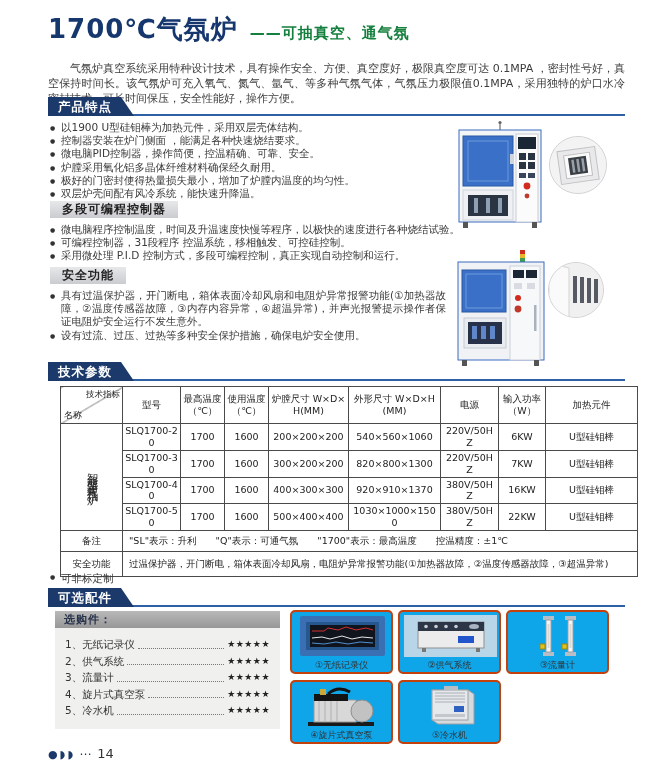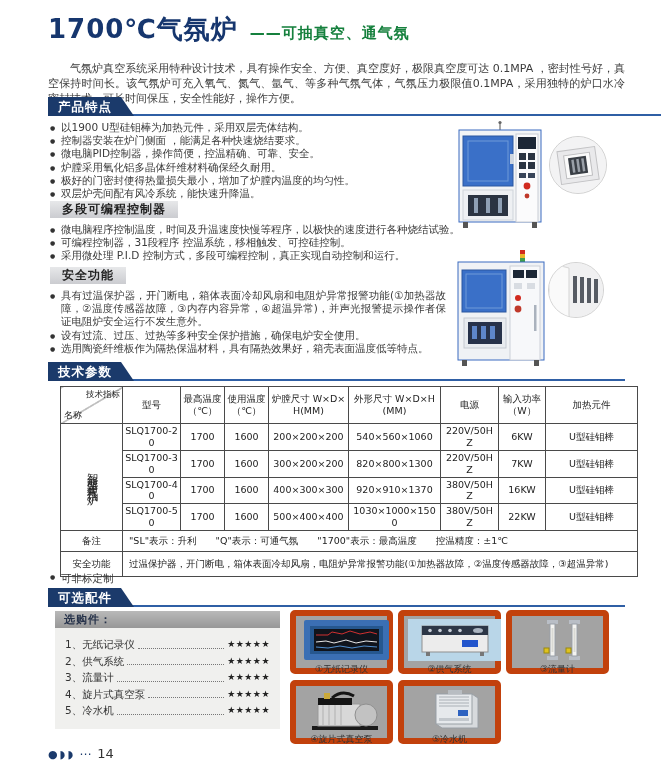--- a/index.html
+++ b/index.html
@@ -50,41 +50,41 @@
   
   .opt-box{left:55px;top:611px;width:225px;}
   .opt-bar{height:17px;line-height:17px;background:linear-gradient(180deg,#b9b9b9,#979797);
            color:#26324a;font-weight:bold;font-size:11px;padding:0 9px;letter-spacing:1px;}
   .opt-list{background:#f0f0ee;padding:8px 10px 10px;}
   .opt-item{display:flex;align-items:flex-end;font-size:10.5px;color:#333;line-height:16.5px;}
   .opt-item .leader{flex:1;border-bottom:1.5px dotted #777;margin:0 3px 4px;}
   .opt-item .stars{font-size:9px;letter-spacing:.5px;color:#222;line-height:16.5px;}
 
   
-  .acard{width:103px;height:64px;border:6px solid #c2410c;border-radius:5px;background:#a3a3a3;
+  .acard{width:103px;height:64px;border:2px solid #c2410c;border-radius:5px;background:#0ea5e9;
          box-sizing:border-box;padding:2px 2px 0;}
   .acard svg{display:block;width:97px;height:44px;}
   .acard .cap{display:block;text-align:center;font-size:9px;color:#333;line-height:15px;white-space:nowrap;}
 
   
   .footer{left:48px;top:746px;color:#1b3a6b;font-size:12px;}
   .footer .mk{font-size:11px;margin-right:2px;}
   .footer .ell{margin:0 6px 0 4px;color:#1b3a6b;}
   .footer .pg{color:#333;font-size:13px;}
 </style>
 </head>
 <body>
 
 <div class="abs title">
   <span>1700℃气氛炉</span><span class="subtitle">——可抽真空、通气氛</span>
 </div>
 
 <p class="abs intro">气氛炉真空系统采用特种设计技术，具有操作安全、方便、真空度好，极限真空度可达 0.1MPA ，密封性号好，真空保持时间长。该气氛炉可充入氧气、氮气、氩气、等多种气氛气体，气氛压力极限值0.1MPA，采用独特的炉口水冷密封技术，可长时间保压，安全性能好，操作方便。</p>
 
-<div class="abs section-head" style="top:97px;padding-left:36px;">
+<div class="abs section-head" style="top:97px;">
   <span class="flag">产品特点</span>
 </div>
 <ul class="abs blist" style="top:121px;">
   <li>以1900 U型硅钼棒为加热元件，采用双层壳体结构。</li>
   <li>控制器安装在炉门侧面 ，能满足各种快速烧结要求。</li>
   <li>微电脑PID控制器，操作简便，控温精确、可靠、安全。</li>
   <li>炉膛采用氧化铝多晶体纤维材料确保经久耐用。</li>
   <li>极好的门密封使得热量损失最小，增加了炉膛内温度的均匀性。</li>
   <li>双层炉壳间配有风冷系统，能快速升降温。</li>
 </ul>
@@ -132,21 +132,20 @@
 <ul class="abs blist" style="top:223px;width:420px;">
   <li>微电脑程序控制温度，时间及升温速度快慢等程序，以极快的速度进行各种烧结试验。</li>
   <li>可编程控制器，31段程序 控温系统，移相触发、可控硅控制。</li>
   <li>采用微处理 P.I.D 控制方式，多段可编程控制，真正实现自动控制和运行。</li>
 </ul>
 
 <div class="abs sub-head" style="top:267px;">安全功能</div>
 <ul class="abs blist" style="top:289px;width:396px;">
   <li>具有过温保护器，开门断电，箱体表面冷却风扇和电阻炉异常报警功能(①加热器故障，②温度传感器故障，③内存内容异常，④超温异常)，并声光报警提示操作者保证电阻炉安全运行不发生意外。</li>
   <li>设有过流、过压、过热等多种安全保护措施，确保电炉安全使用。</li>
-  <li>选用陶瓷纤维板作为隔热保温材料，具有隔热效果好，箱壳表面温度低等特点。</li>
 </ul>
 
 <svg class="abs" style="left:454px;top:250px;" width="96" height="118" viewBox="0 0 96 118">
   <rect x="66" y="0" width="5" height="4" fill="#d12a1f"></rect>
     <rect x="66" y="4" width="5" height="4" fill="#e8b42a"></rect>
     <rect x="66" y="8" width="5" height="4" fill="#3f9e4d"></rect>
   <rect x="4" y="12" width="86" height="98" fill="#f0f2f5" stroke="#3a6bc0" stroke-width="1"></rect>
   <rect x="8" y="20" width="44" height="42" fill="#3a70c8" stroke="#2a56a0"></rect>
   <rect x="12" y="24" width="36" height="34" fill="none" stroke="#6f9ad8"></rect>
   <rect x="10" y="68" width="42" height="30" fill="#e8ebef" stroke="#c5cad2"></rect>

